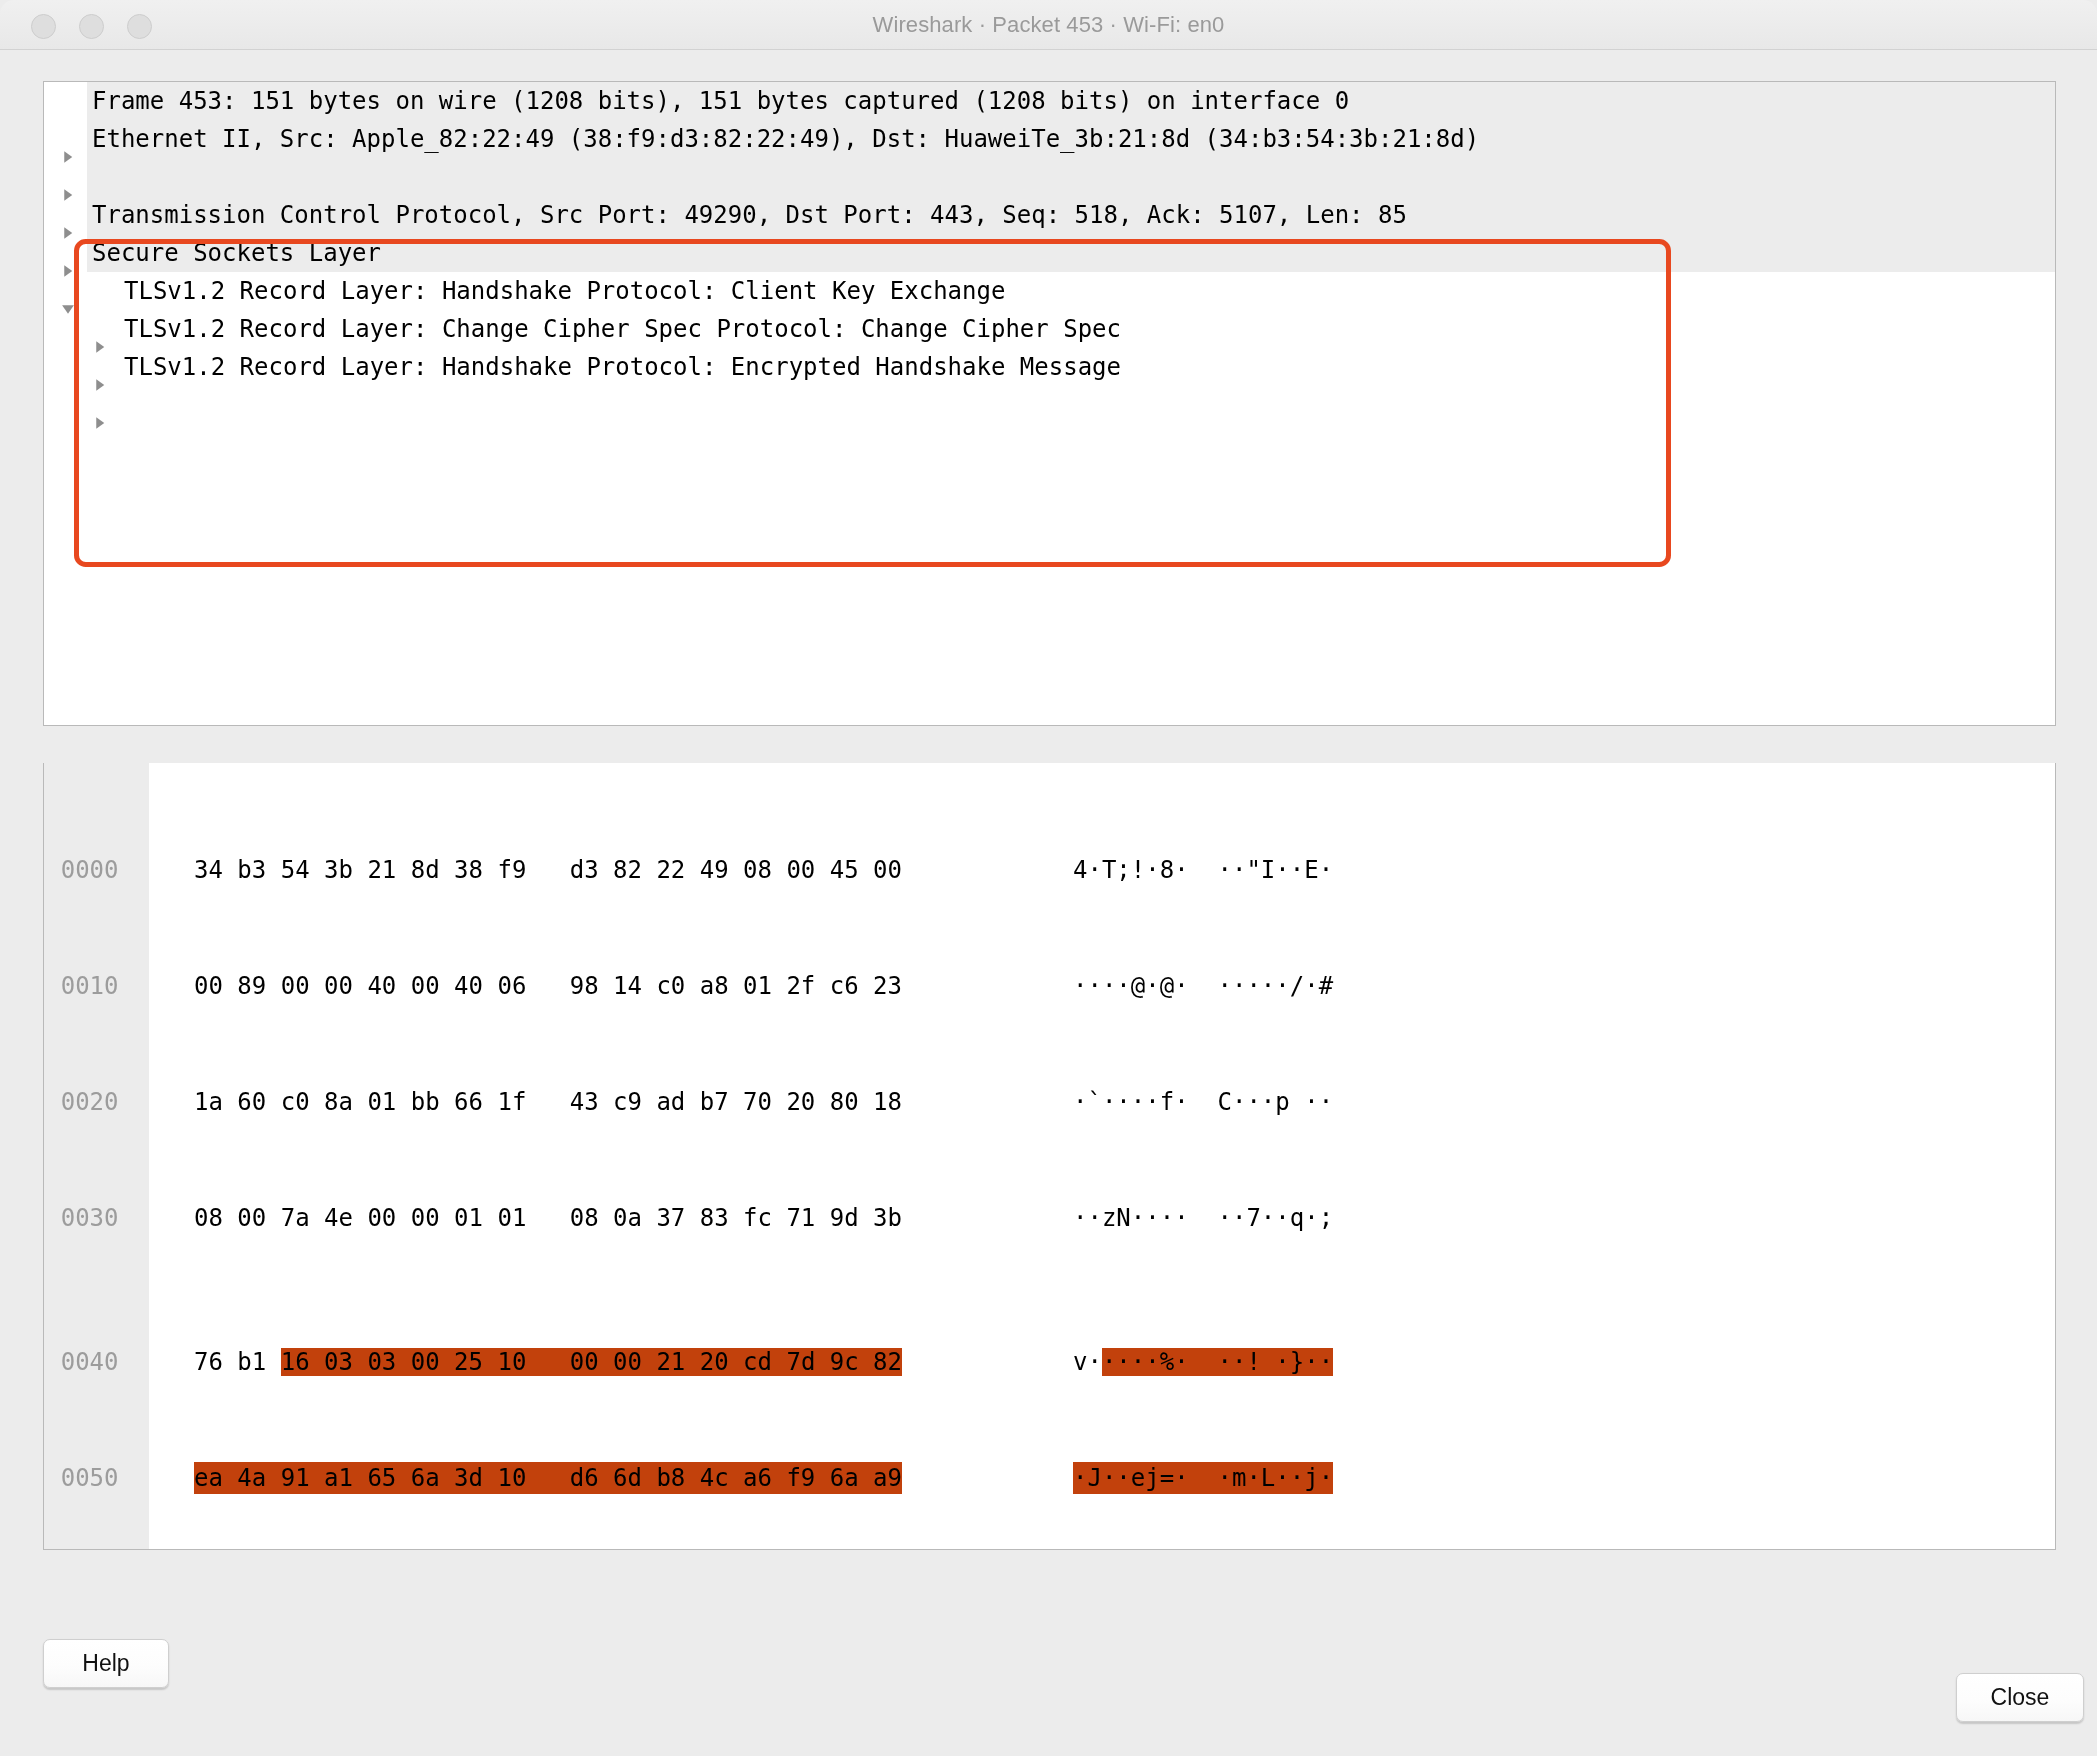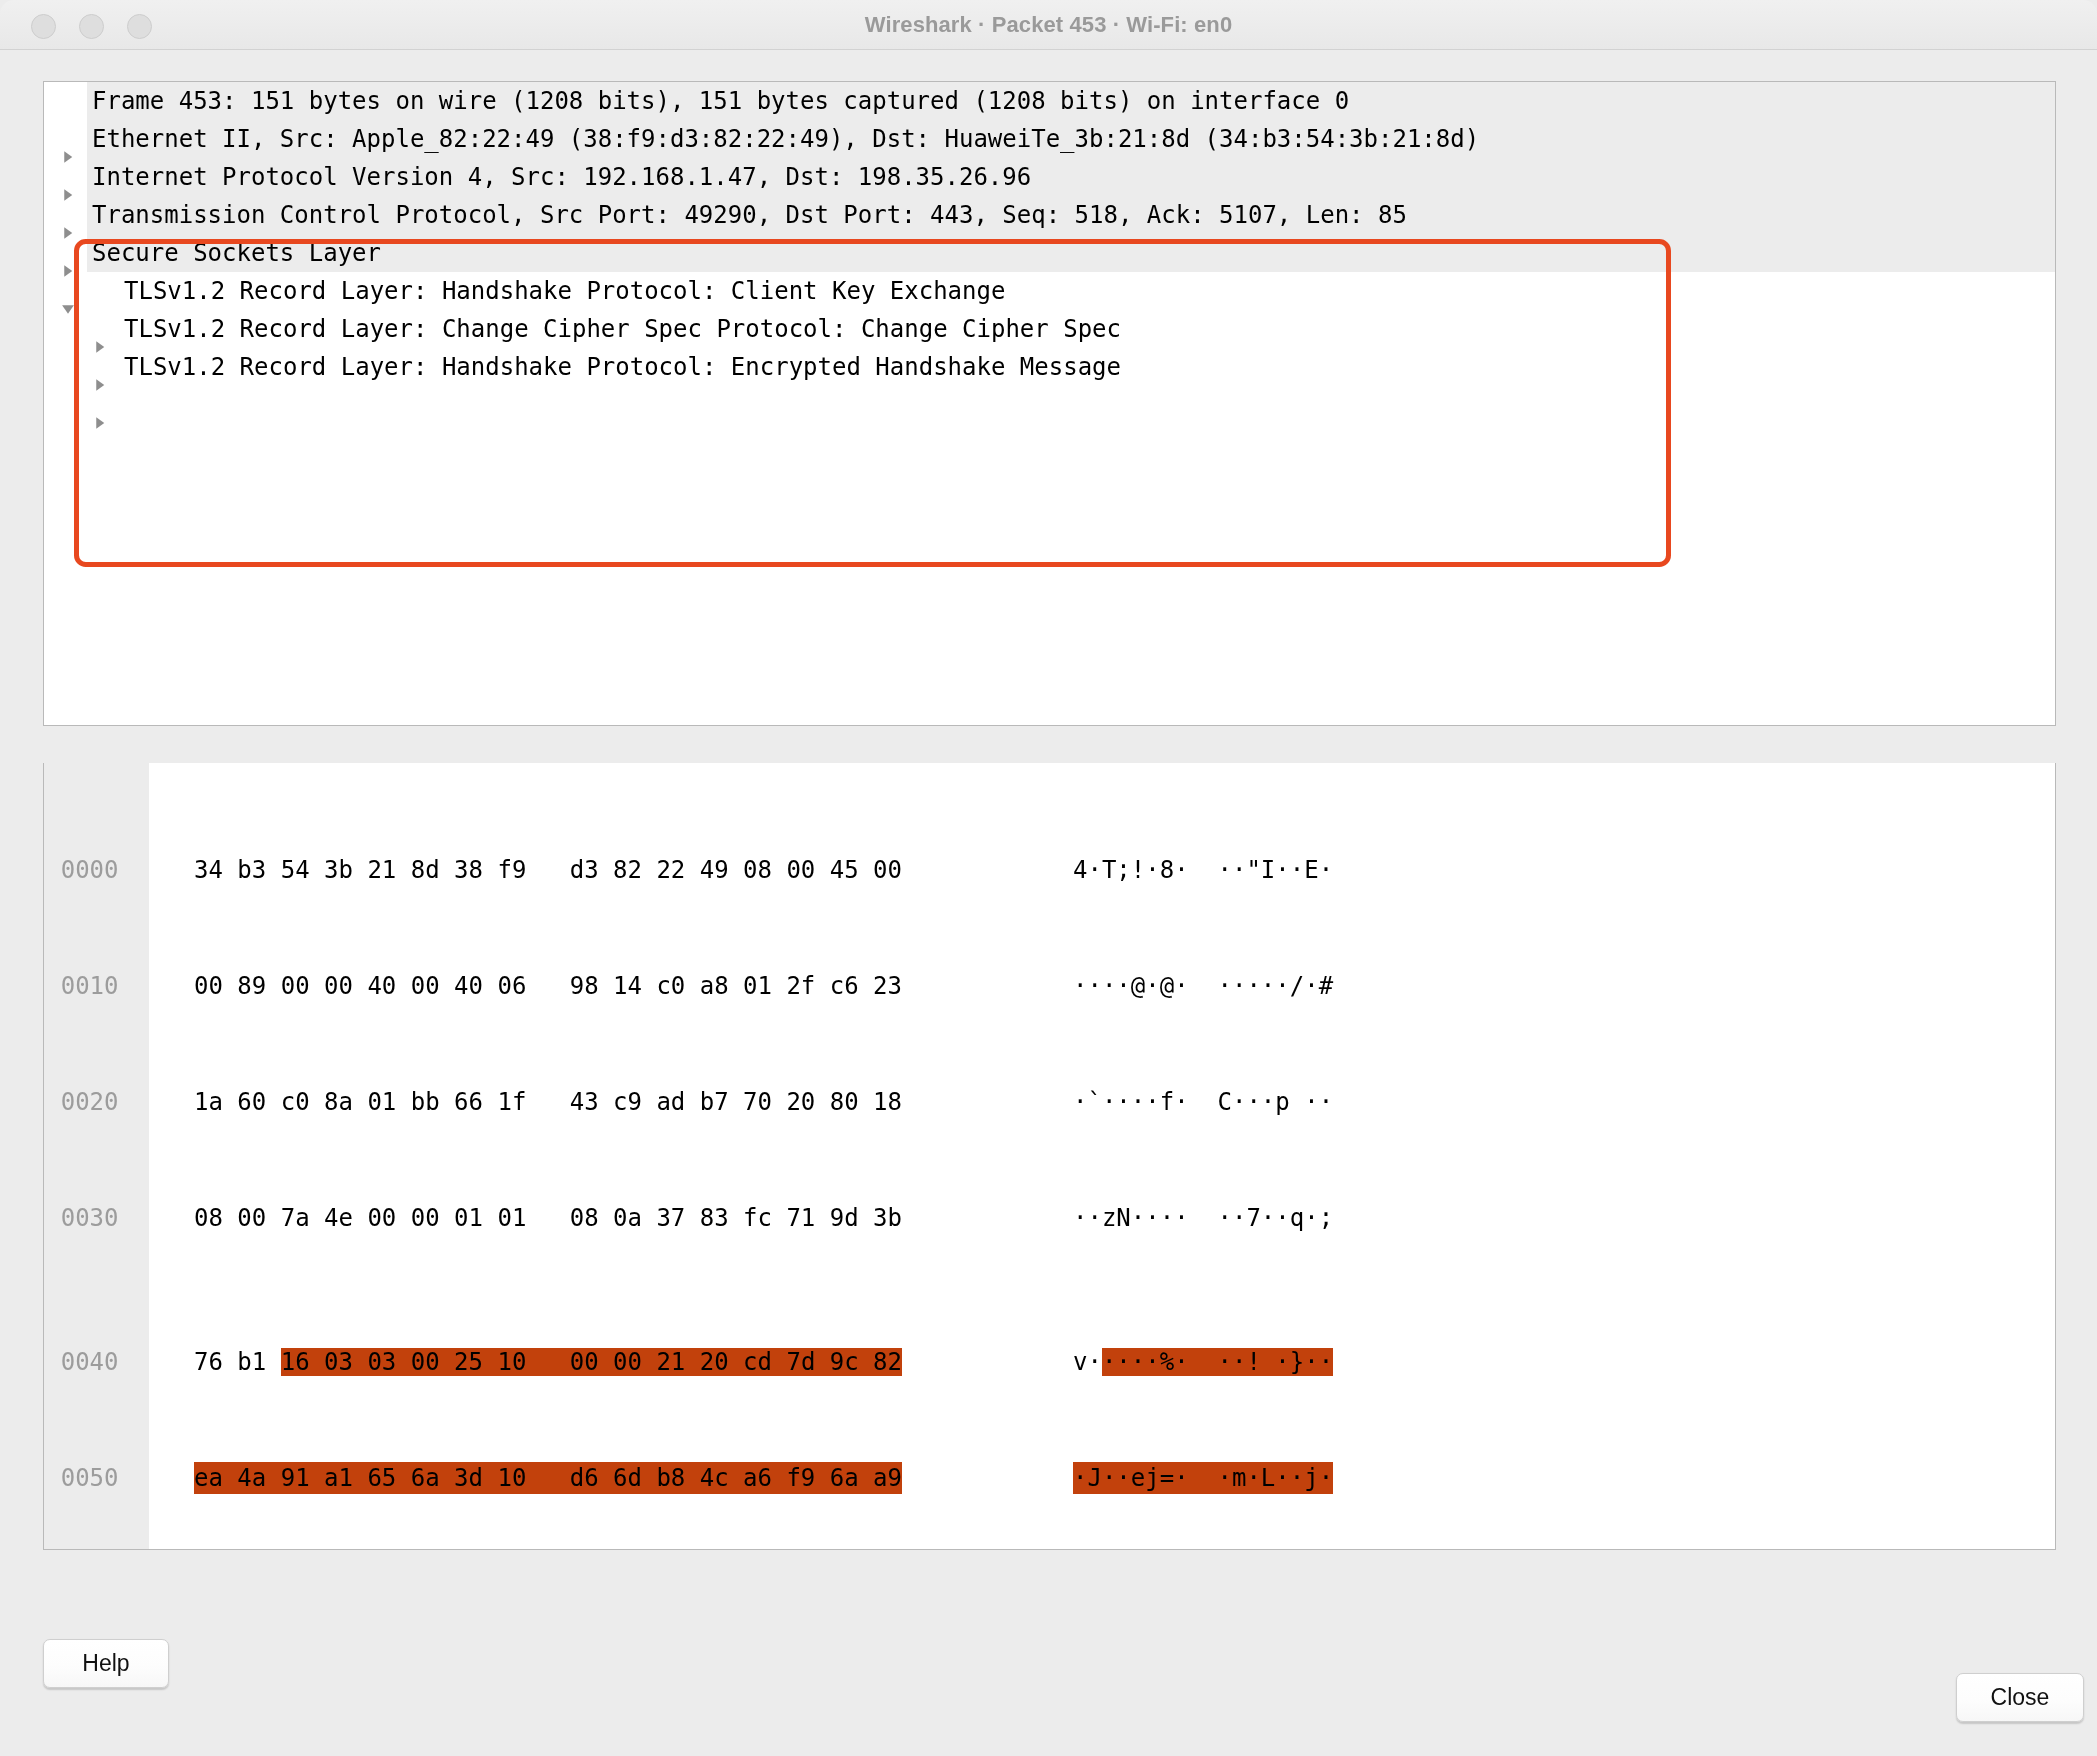--- a/index.html
+++ b/index.html
@@ -17,21 +17,20 @@
     border-radius:13.8px 13.8px 0 0;
   }
 
   
   #titlebar{
     position:absolute;left:0;top:0;width:2097px;height:50px;
     background:linear-gradient(to bottom,#f0f0f0 0%,#e8e8e8 100%);
     border-radius:13.8px 13.8px 0 0;
     border-bottom:1.1px solid #d2d2d2;
     box-sizing:border-box;
-    font-weight:bold;
   }
   #traffic{
     position:absolute;left:31px;top:13.8px;
     display:flex;gap:23px;
   }
   .light{
     width:23px;height:23px;border-radius:50%;
     background:#dedede;border:0.5px solid #cdcdcd;
     display:block;
   }
@@ -185,21 +184,20 @@
       <span class="label">Ethernet II, Src: Apple_82:22:49 (38:f9:d3:82:22:49), Dst: HuaweiTe_3b:21:8d (34:b3:54:3b:21:8d)</span>
     </div>
 
     <div class="tree-row lvl0 shaded">
       <div class="rowbg"></div>
       <span class="arrow">
         <svg width="16" height="16" viewBox="0 0 30 30">
             <path d="M8 4 L23 15 L8 26 Z" fill="#8e8e8e"></path>
           </svg>
       </span>
-      <span class="label">Internet Protocol Version 4, Src: 192.168.1.47, Dst: 198.35.26.96</span>
     </div>
 
     <div class="tree-row lvl0 shaded">
       <div class="rowbg"></div>
       <span class="arrow">
         <svg width="16" height="16" viewBox="0 0 30 30">
             <path d="M8 4 L23 15 L8 26 Z" fill="#8e8e8e"></path>
           </svg>
       </span>
       <span class="label">Transmission Control Protocol, Src Port: 49290, Dst Port: 443, Seq: 518, Ack: 5107, Len: 85</span>

